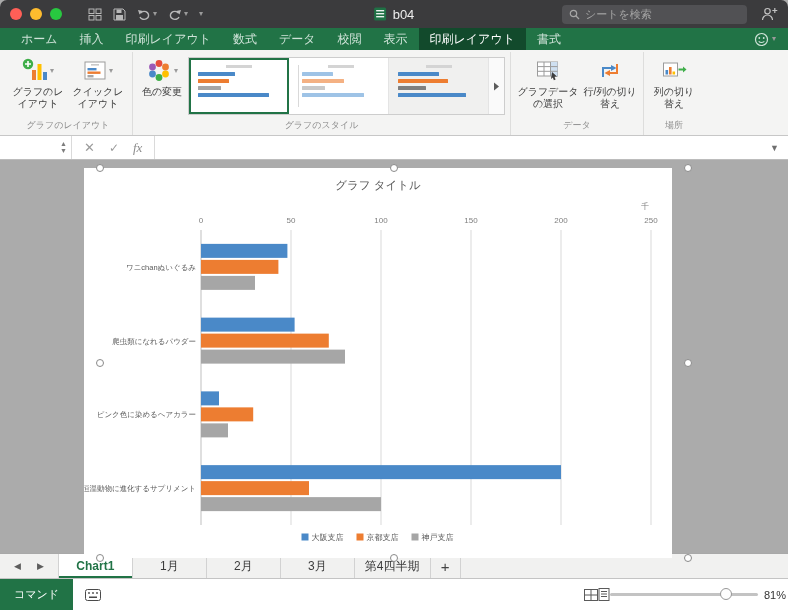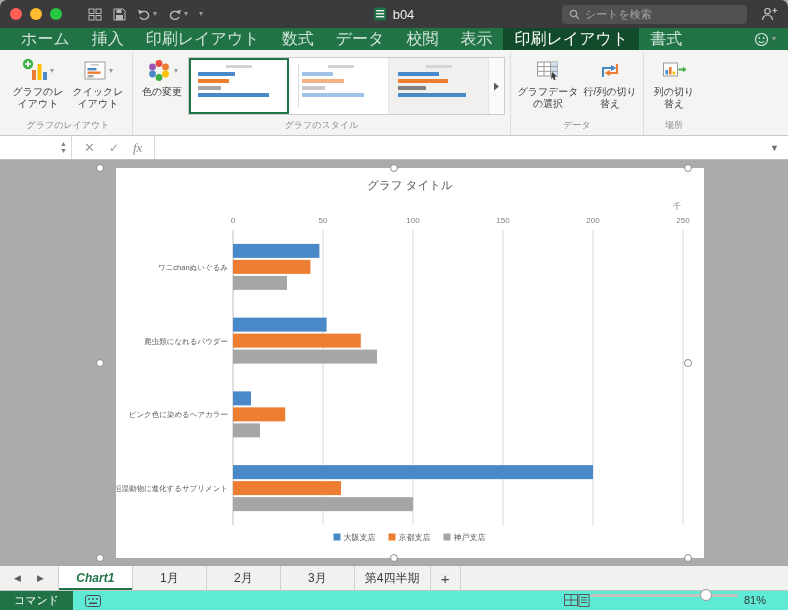--- a/index.html
+++ b/index.html
@@ -14,21 +14,21 @@
   .tl.red { background: #ff5f57; } .tl.yellow { background: #febc2e; } .tl.green { background: #28c840; }
   .qat { display: flex; align-items: center; gap: 11px; margin-left: 26px; }
   .qat .ic { display: flex; align-items: center; gap: 2px; }
   .caret { color: #9a9a9a; font-size: 8px; line-height: 1; }
   .doc-title { position: absolute; left: 50%; top: 0; height: 28px; transform: translateX(-50%); display: flex; align-items: center; gap: 6px; color: #ededed; font-size: 13px; }
   .tb-right { margin-left: auto; display: flex; align-items: center; gap: 14px; }
   .search-box { width: 185px; height: 19px; background: #515154; border-radius: 4px; display: flex; align-items: center; gap: 5px; padding: 0 7px; color: #a6a6a6; font-size: 11px; }
 
   
   .tabbar { height: 22px; background: #217346; flex: 0 0 auto; display: flex; align-items: stretch; padding-left: 10px; }
-  .rtab { color: #cfe3d8; font-size: 16px; padding: 0 11px; display: flex; align-items: center; white-space: nowrap; font-family: Liberation Mono, monospace; }
+  .rtab { color: #cfe3d8; font-size: 12px; padding: 0 11px; display: flex; align-items: center; white-space: nowrap; font-family: Liberation Mono, monospace; }
   .rtab.active { background: #124a2c; color: #ffffff; }
   .tb-smiley { margin-left: auto; display: flex; align-items: center; gap: 3px; padding-right: 12px; color: #cfe3d8; }
 
   
   .ribbon { height: 86px; background: #f4f4f3; border-bottom: 1px solid #c7c7c7; flex: 0 0 auto; display: flex; align-items: stretch; padding: 2px 2px 0 4px; }
   .rgroup { display: flex; flex-direction: column; align-items: center; padding: 1px 5px 0; }
   .rgroup + .rgroup { border-left: 1px solid #dddddc; }
   .rgroup-buttons { display: flex; flex: 1; align-items: flex-start; gap: 2px; }
   .rgroup-label { font-size: 9px; color: #8d8d8d; padding: 0 0 3px; white-space: nowrap; }
   .rbtn { display: flex; flex-direction: column; align-items: center; gap: 2px; padding-top: 4px; cursor: default; }
@@ -52,36 +52,36 @@
   .stepper { display: flex; flex-direction: column; color: #7d7d7d; font-size: 7px; line-height: 0.9; }
   .fbtns { display: flex; align-items: center; gap: 14px; padding: 0 12px; height: 100%; border-right: 1px solid #dadada; color: #9b9b9b; }
   .fbtns .x { font-size: 13px; }
   .fbtns .ck { font-size: 12px; }
   .fx { font-style: italic; font-family: "Liberation Serif", serif; font-size: 13px; color: #8d8d8d; }
   .fb-input { flex: 1; height: 100%; }
   .fb-caret { padding: 0 9px; color: #6f6f6f; font-size: 9px; }
 
   
   .canvas { flex: 1; background: #ababab; position: relative; }
-  .sheet { position: absolute; left: 116px; top: 8px; width: 588px; height: 390px; background: #ffffff; }
+  .sheet { position: absolute; left: 84px; top: 8px; width: 588px; height: 390px; background: #ffffff; }
   .handle { position: absolute; width: 8px; height: 8px; border-radius: 50%; background: #ffffff; border: 1px solid #8a8a8a; }
 
   
   .sheettabs { height: 25px; background: #f1f1f0; border-top: 1px solid #a8a8a8; flex: 0 0 auto; display: flex; align-items: stretch; }
   .nav { display: flex; align-items: center; gap: 16px; padding: 0 14px; color: #5d5d5d; font-size: 9px; border-right: 1px solid #d2d2d2; }
   .stabs { display: flex; align-items: stretch; }
   .stab { min-width: 74px; display: flex; align-items: center; justify-content: center; font-size: 12px; color: #3b3b3b; border-right: 1px solid #d2d2d2; padding: 0 10px; white-space: nowrap; }
-  .stab.active { color: #217346; font-weight: bold; background: #ffffff; box-shadow: inset 0 -2px 0 #217346; font-style: italic; }
+  .stab.active { color: #217346; font-weight: bold; background: #ffffff; box-shadow: inset 0 -2px 0 #217346; }
   .stab-add { width: 30px; display: flex; align-items: center; justify-content: center; font-size: 15px; color: #444; border-right: 1px solid #d2d2d2; }
 
   
-  .statusbar { height: 20px; background: #5eead4; border-top: 1px solid #c4c4c4; flex: 0 0 auto; display: flex; align-items: center; }
+  .statusbar { height: 32px; background: #ffffff; border-top: 1px solid #c4c4c4; flex: 0 0 auto; display: flex; align-items: center; }
   .mode { background: #217346; color: #fff; font-size: 11px; height: 100%; display: flex; align-items: center; padding: 0 14px; }
   .status-left-icon { margin-left: 12px; display: flex; align-items: center; }
-  .status-right { margin-left: auto; display: flex; align-items: flex-start; padding-right: 22px; }
+  .status-right { margin-left: auto; display: flex; align-items: center; padding-right: 2px; }
   .zoom-slider { width: 148px; height: 3px; background: #c3c3c3; border-radius: 2px; position: relative; }
   .zoom-knob { position: absolute; top: -5px; left: 74%; width: 12px; height: 12px; background: #fdfdfd; border: 1px solid #979797; border-radius: 50%; }
   .zoom-label { font-size: 11px; color: #333; min-width: 28px; text-align: right; }
   svg { display: block; }
 </style>
 </head>
 <body>
 
 <div class="window">
 

